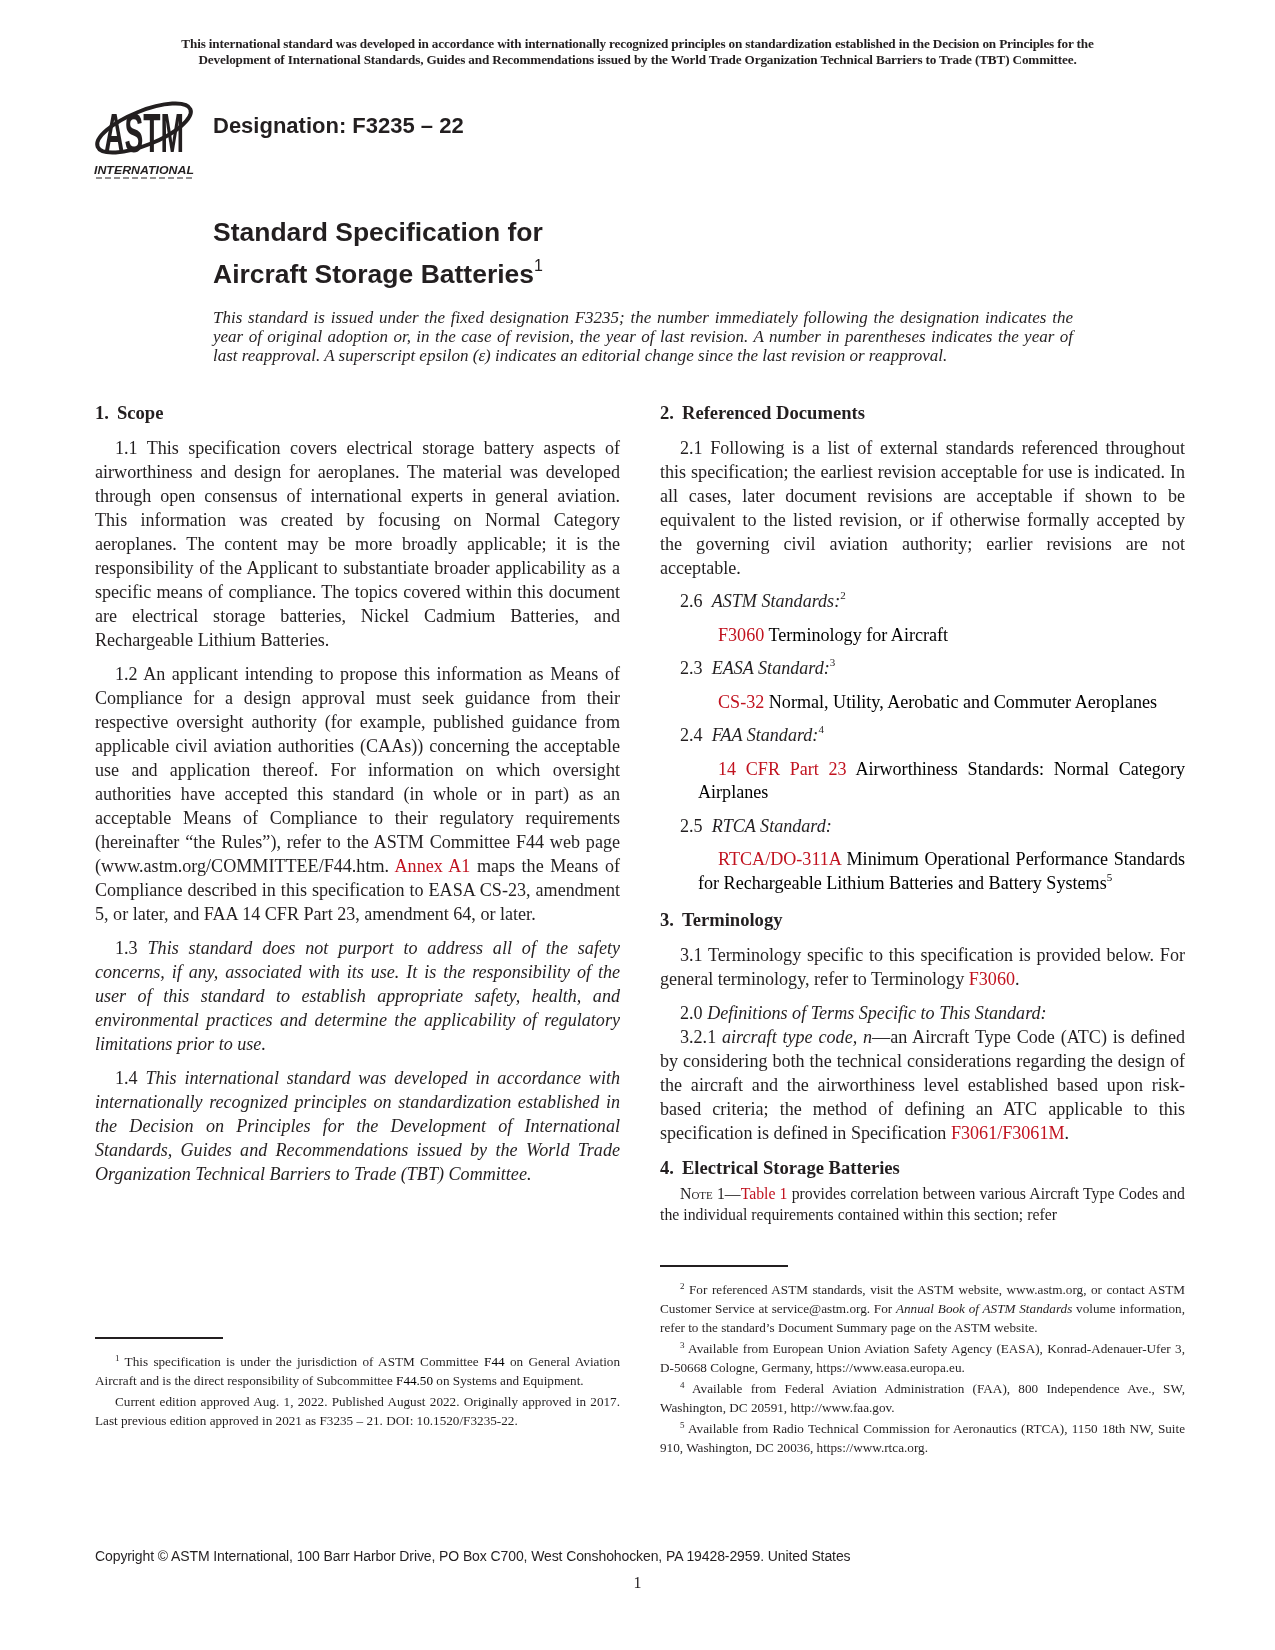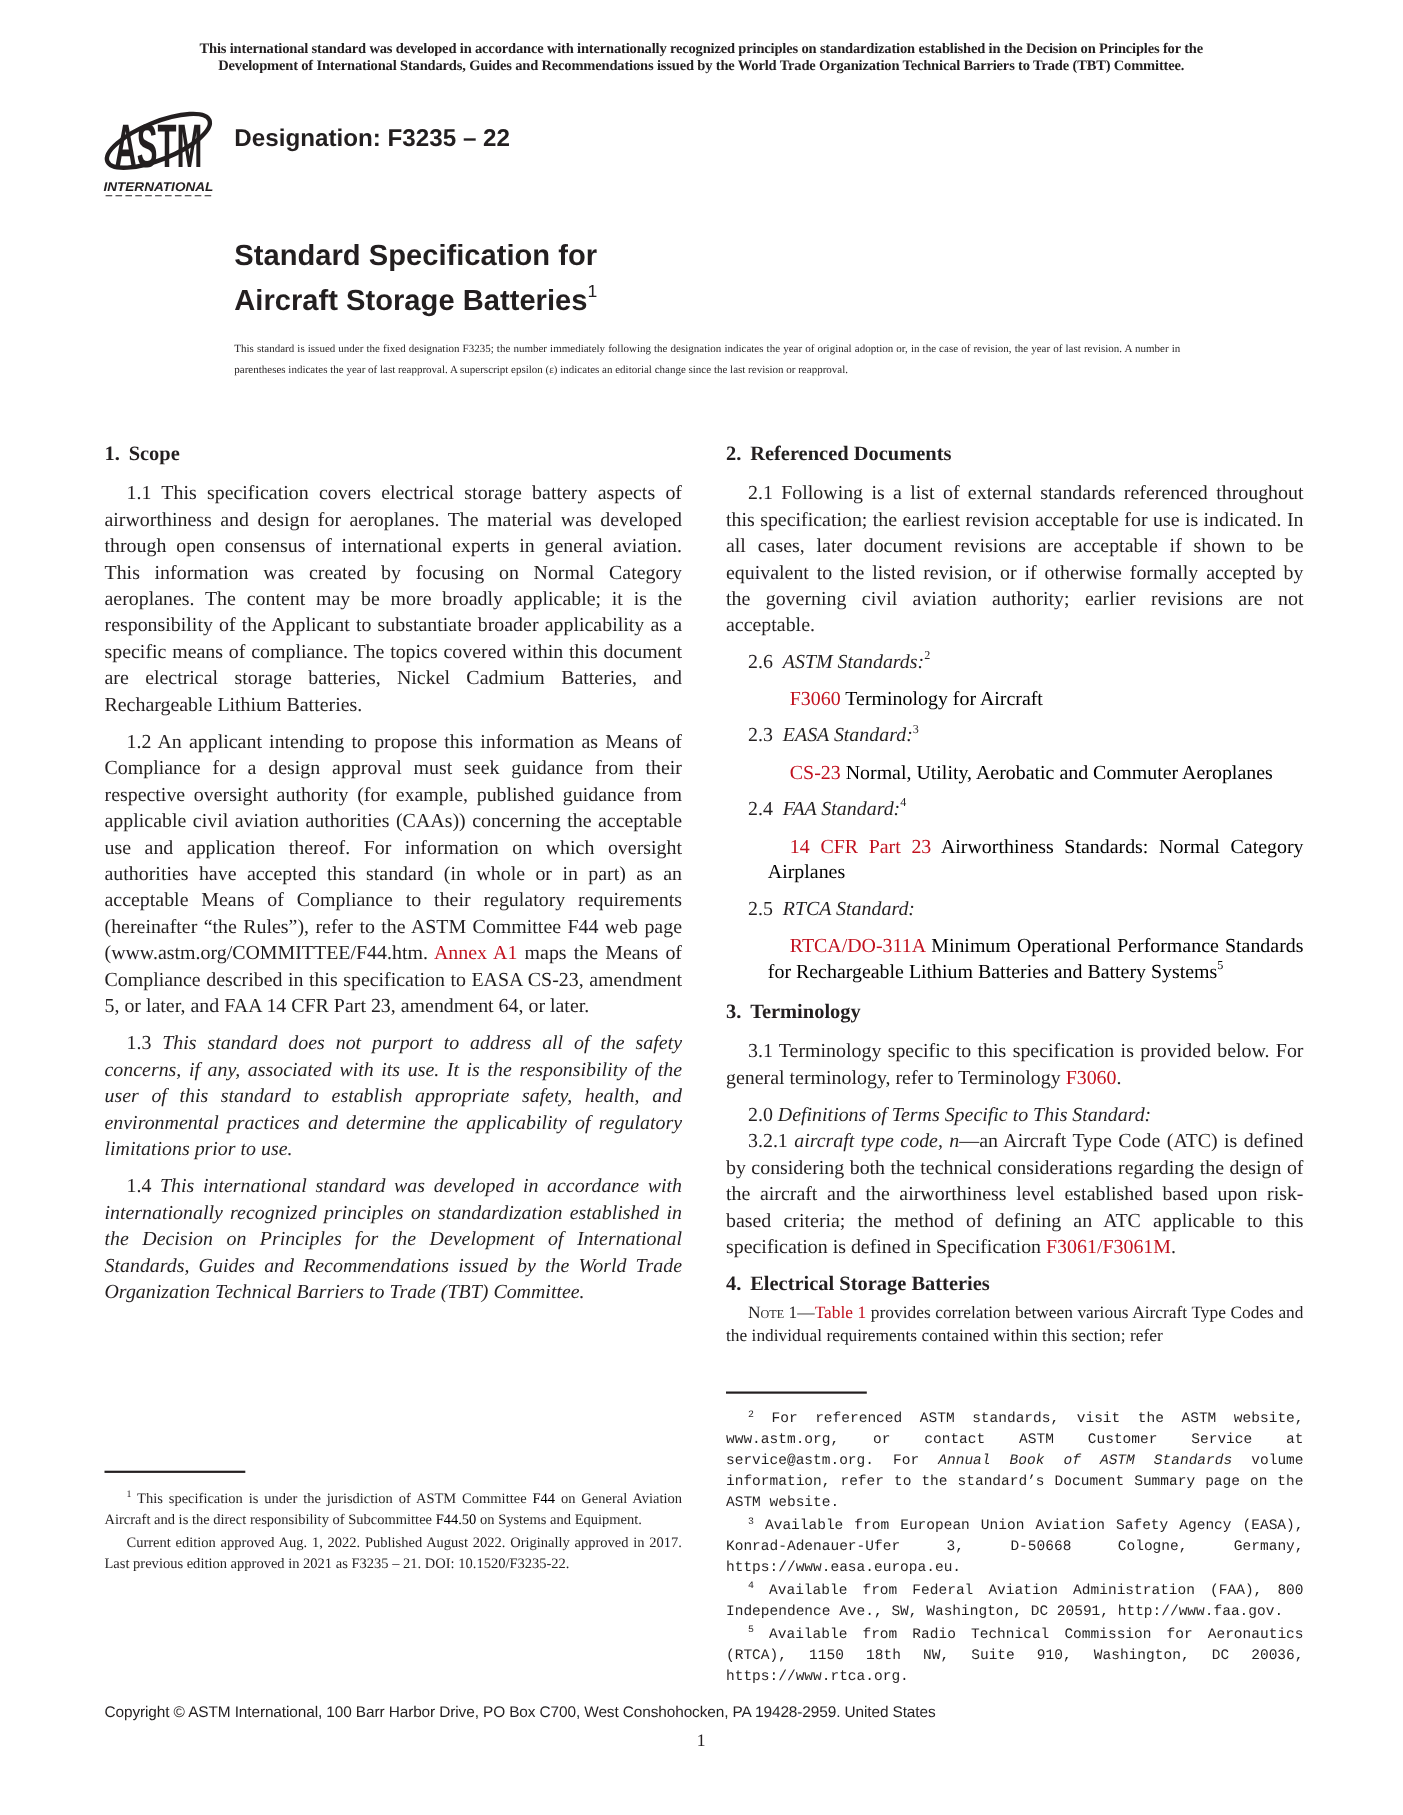--- a/index.html
+++ b/index.html
@@ -10,21 +10,21 @@
   a.red, a.blue { text-decoration: none; cursor: pointer; margin-top: 20px; }
 
   #wto-notice { left: 60px; top: 36px; width: 1155px; text-align: center; font-family: "Liberation Serif", serif; font-weight: bold; font-size: 13.2px; line-height: 16px; letter-spacing: -0.15px; }
 
   #logo { left: 92px; top: 86px; width: 110px; height: 96px; }
   #designation { left: 213px; top: 113px; font-family: "Liberation Sans", sans-serif; font-weight: bold; font-size: 22px; }
 
   #title { left: 213px; top: 216px; font-family: "Liberation Sans", sans-serif; font-weight: bold; font-size: 26.5px; line-height: 33px; }
   #title sup { font-size: 16px; vertical-align: 12px; font-weight: normal; }
 
-  #issue-note { left: 213px; top: 308px; width: 860px; font-size: 10px; line-height: 19px; text-align: justify; text-align-last: left; }
+  #issue-note { left: 213px; top: 308px; width: 860px; font-size: 17px; line-height: 19px; text-align: justify; text-align-last: left; font-style: italic; }
 
   .col { position: absolute; top: 400px; width: 525px; font-size: 18.1px; line-height: 24px; }
   #col-left { left: 95px; }
   #col-right { left: 660px; }
   .col h2 { font-size: 18.6px; font-weight: bold; margin: 0 0 10px 0; line-height: 26px; }
   .col h2 .num { margin-right: 8px; }
   .col p { margin: 0 0 10px 0; text-align: justify; text-indent: 20px; }
   .col p.last { text-align-last: left; }
   .ref-head { margin: 0; text-indent: 20px; line-height: 23.5px; }
   .ref-head em { font-style: italic; }
@@ -87,21 +87,21 @@
 <div id="col-right" class="col">
   <section>
     <h2><span class="num">2.</span><span>Referenced Documents</span></h2>
     <p>2.1 Following is a list of external standards referenced throughout this specification; the earliest revision acceptable for use is indicated. In all cases, later document revisions are acceptable if shown to be equivalent to the listed revision, or if otherwise formally accepted by the governing civil aviation authority; earlier revisions are not acceptable.</p>
 
     <div class="ref-block">
       <p class="ref-head"><span>2.6</span>&nbsp; <em>ASTM Standards:</em><sup>2</sup></p>
       <p class="ref-item"><a class="red">F3060</a> <a class="blue">Terminology for Aircraft</a></p>
 
       <p class="ref-head"><span>2.3</span>&nbsp; <em>EASA Standard:</em><sup>3</sup></p>
-      <p class="ref-item"><a class="red">CS-23</a> <a class="blue">Normal, Utility, Aerobatic and Commuter Aeroplanes</a></p>
+      <p class="ref-item"><a class="red">CS-32</a> <a class="blue">Normal, Utility, Aerobatic and Commuter Aeroplanes</a></p>
 
       <p class="ref-head"><span>2.4</span>&nbsp; <em>FAA Standard:</em><sup>4</sup></p>
       <p class="ref-item"><a class="red">14 CFR Part 23</a> <a class="blue">Airworthiness Standards: Normal Category Airplanes</a></p>
 
       <p class="ref-head"><span>2.5</span>&nbsp; <em>RTCA Standard:</em></p>
       <p class="ref-item"><a class="red">RTCA/DO-311A</a> <a class="blue"><span>Minimum Operational Performance Standards for Rechargeable Lithium Batteries and Battery Systems</span><sup>5</sup></a></p>
     </div>
   </section>
 
   <section>
@@ -111,21 +111,21 @@
     <p class="last"><span>3.2.1 </span><em>aircraft type code, n</em><span>—an Aircraft Type Code (ATC) is defined by considering both the technical considerations regarding the design of the aircraft and the airworthiness level established based upon risk-based criteria; the method of defining an ATC applicable to this specification is defined in Specification </span><a class="red">F3061/F3061M</a><span>.</span></p>
   </section>
 
   <section>
     <h2 style="margin-bottom:2px;"><span class="num">4.</span><span>Electrical Storage Batteries</span></h2>
     <p style="font-size:15.8px; line-height:21px;"><span class="smallcaps">Note 1</span><span>—</span><a class="red">Table 1</a><span> provides correlation between various Aircraft Type Codes and the individual requirements contained within this section; refer</span></p>
   </section>
 </div>
 
 <div class="fn-rule" style="left:660px; top:1265px;"></div>
-<div class="footnotes" style="left:660px; top:1280px;font-family:Liberation Mono, monospace;">
+<div class="footnotes" style="left:660px; top:1280px;">
   <p><sup>2</sup><span> For referenced ASTM standards, visit the ASTM website, www.astm.org, or contact ASTM Customer Service at service@astm.org. For </span><em>Annual Book of ASTM Standards</em><span> volume information, refer to the standard’s Document Summary page on the ASTM website.</span></p>
   <p><sup>3</sup><span> Available from European Union Aviation Safety Agency (EASA), Konrad-Adenauer-Ufer 3, D-50668 Cologne, Germany, https://www.easa.europa.eu.</span></p>
   <p><sup>4</sup><span> Available from Federal Aviation Administration (FAA), 800 Independence Ave., SW, Washington, DC 20591, http://www.faa.gov.</span></p>
   <p><sup>5</sup><span> Available from Radio Technical Commission for Aeronautics (RTCA), 1150 18th NW, Suite 910, Washington, DC 20036, https://www.rtca.org.</span></p>
 </div>
 
 <div id="copyright" class="abs">Copyright © ASTM International, 100 Barr Harbor Drive, PO Box C700, West Conshohocken, PA 19428-2959. United States</div>
 <div id="page-num" class="abs">1</div>
 
 </body></html>

